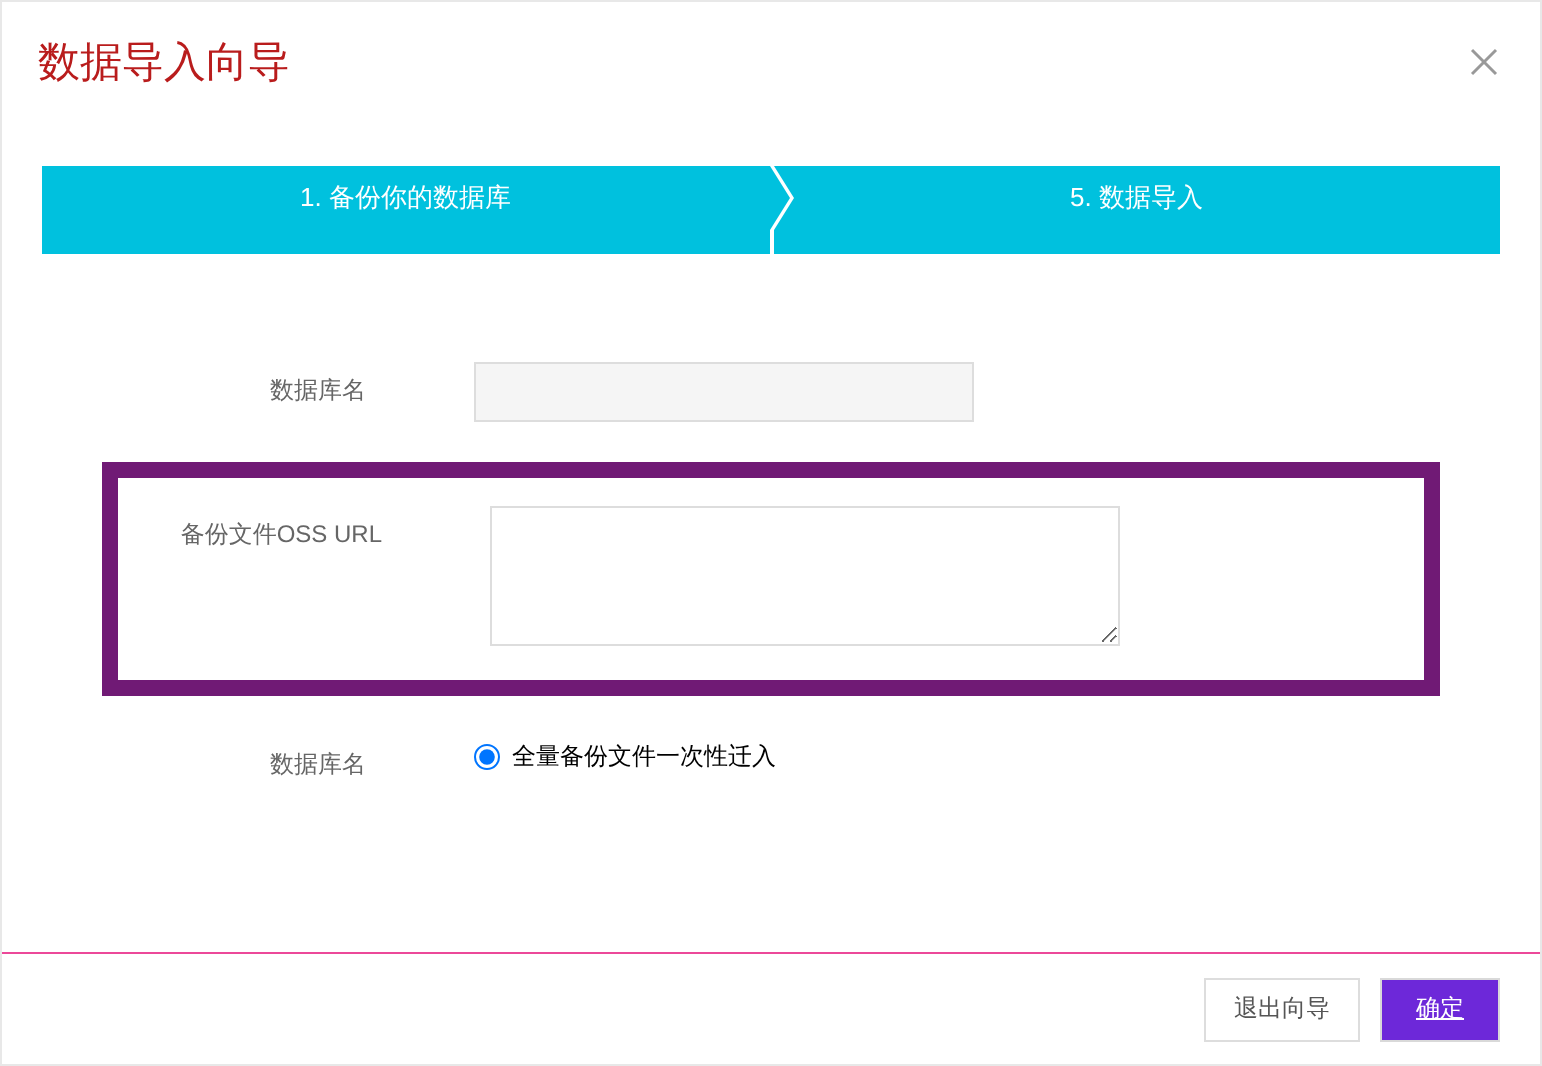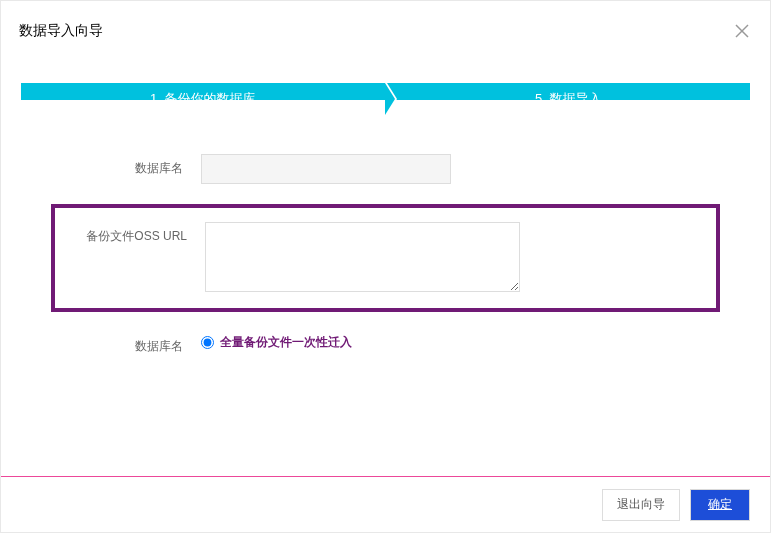--- a/index.html
+++ b/index.html
@@ -1,58 +1,58 @@
 <!DOCTYPE html>
 <html><head>
 <meta charset="utf-8">
 <style>
   * { box-sizing: border-box; margin: 0; padding: 0; }
   html, body { width: 771px; height: 533px; font-family: "Microsoft YaHei", sans-serif; background: #fff; }
   .dialog { width: 771px; height: 533px; border: 1px solid #e8e8e8; position: relative; background: #fff; }
   .header { height: 60px; display: flex; align-items: center; justify-content: space-between; padding: 0 16px 0 18px; }
-  .title { font-size: 14px; color: #000000; font-weight: normal; }
+  .title { font-size: 21px; color: #b91c1c; font-weight: normal; }
   .close { width: 24px; height: 24px; display: flex; align-items: center; justify-content: center; cursor: pointer; }
   .close svg { stroke: #999; stroke-width: 1.5; }
 
-  .steps { display: flex; margin: 22px 20px 0 20px; height: 17px; }
+  .steps { display: flex; margin: 22px 20px 0 20px; height: 44px; }
   .step { flex: 1; position: relative; background: #00c1de; color: #fff; font-size: 13px; line-height: 32px; text-align: center; }
   .step + .step { margin-left: 2px; }
   .step::after {
     content: ""; position: absolute; right: -10px; top: 0;
     border-top: 16px solid transparent; border-bottom: 16px solid transparent;
     border-left: 10px solid #00c1de; z-index: 2;
   }
   .step::before {
     content: ""; position: absolute; left: 0; top: 0;
     border-top: 16px solid transparent; border-bottom: 16px solid transparent;
     border-left: 10px solid #fff; z-index: 1;
   }
   .step:first-child::before { display: none; }
   .step:last-child::after { display: none; }
 
   .form { margin-top: 54px; }
-  .row { display: flex; align-items: flex-start; margin-bottom: 20px; }
+  .row { display: flex; align-items: flex-start; margin-bottom: 20px; gap: 36px; }
   .label { width: 200px; text-align: right; font-size: 12px; color: #666; padding-right: 18px; padding-top: 6px; }
   .field { }
 
   .db-input { width: 250px; height: 30px; border: 1px solid #ddd; background: #f5f5f5; padding: 0 8px; font-size: 12px; color: #bbb; }
 
-  .highlight-box { border: 4px solid #701a75; padding: 14px 0 12px 0; margin: 0 50px 20px 50px; }
+  .highlight-box { border: 8px solid #701a75; padding: 14px 0 12px 0; margin: 0 50px 20px 50px; }
   .highlight-box .row { margin-bottom: 0; }
   .highlight-box .label { width: 150px; }
 
   .oss-textarea { width: 315px; height: 70px; border: 1px solid #ddd; resize: both; font-size: 12px; padding: 4px; font-family: inherit; }
 
   .radio-wrap { display: flex; align-items: center; gap: 6px; margin-top: 2px; }
   .radio-wrap input { margin: 0; }
-  .radio-label { font-size: 12px; color: #701a75; font-weight: bold; }
+  .radio-label { font-size: 12px; color: #000000; }
 
   .footer { position: absolute; bottom: 0; right: 0; left: 0; height: 56px; display: flex; justify-content: flex-end; align-items: center; gap: 10px; padding-right: 20px; border-top: 1px solid #ec4899; }
   .btn { min-width: 60px; height: 32px; padding: 0 14px; font-size: 12px; border: 1px solid #ddd; background: #fff; color: #555; cursor: pointer; font-family: inherit; }
-  .btn-primary { background: #1d4ed8; color: #fff; border-color: #d9d9d9; text-decoration: underline; }
+  .btn-primary { background: #6d28d9; color: #fff; border-color: #d9d9d9; text-decoration: underline; }
 </style>
 </head>
 <body>
 
 <div class="dialog">
 
   <div class="header">
     <div class="title">数据导入向导</div>
     <div class="close">
       <svg width="16" height="16" viewBox="0 0 16 16">

